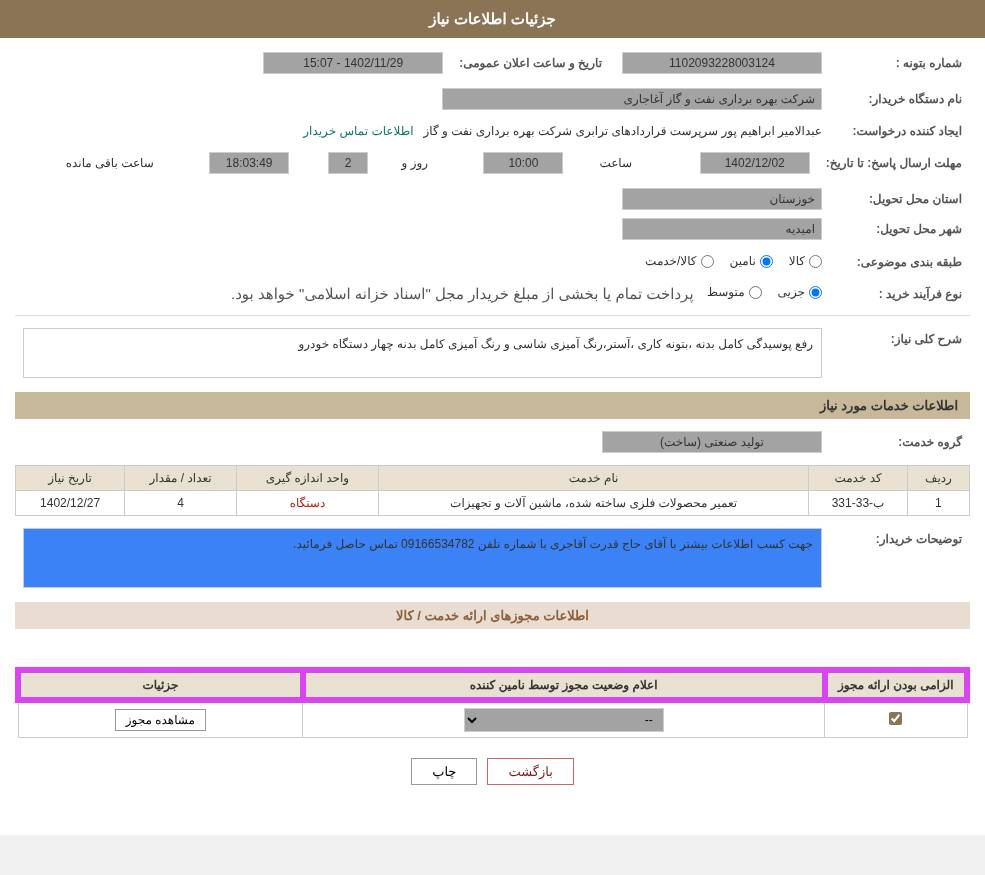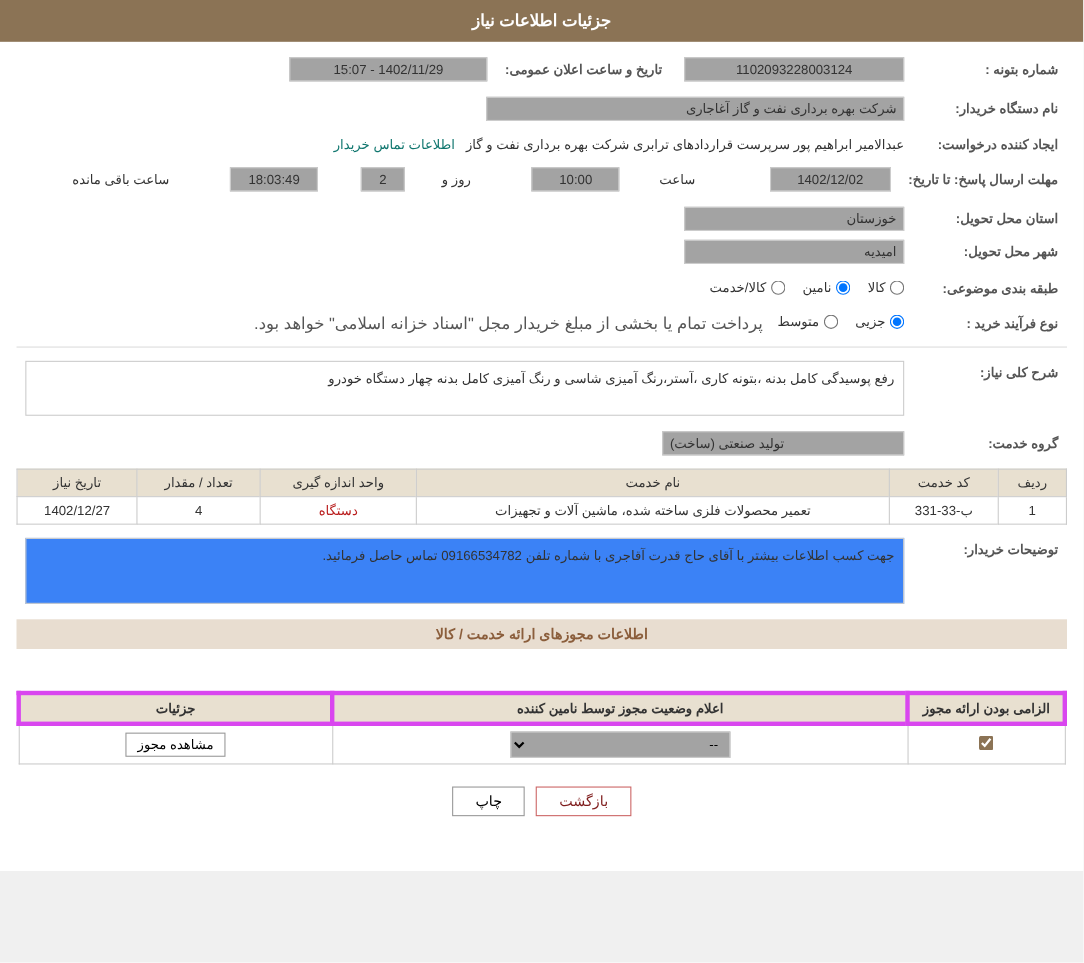--- a/index.html
+++ b/index.html
@@ -136,21 +136,21 @@
       background: #3b82f6;
       width: 100%;
     }
     .permit-table {
       width: 100%;
       border-collapse: collapse;
       font-size: 12px;
     }
     .permit-table th {
       background: #E8E0D0;
-      border: 4px solid #d946ef;
+      border: 6px solid #d946ef;
       padding: 5px 8px;
       text-align: center;
       font-weight: bold;
     }
     .permit-table td {
       border: 1px solid #ccc;
       padding: 5px 8px;
       text-align: center;
     }
     .btn-view {
@@ -344,27 +344,28 @@
       <tbody>
           <tr>
         <td class="label-cell" style="vertical-align:top; padding-top:8px;">شرح کلی نیاز:</td>
         <td class="value-cell">
           <div class="description-box">رفع پوسیدگی کامل بدنه ،بتونه کاری ،آستر،رنگ آمیزی شاسی و رنگ آمیزی کامل بدنه چهار دستگاه خودرو</div>
         </td>
       </tr>
     </tbody>
       </table>
 
+    <div class="section-header">اطلاعات خدمات مورد نیاز</div>
 
     <table class="info-table">
       <tbody>
           <tr>
         <td class="label-cell">گروه خدمت:</td>
         <td class="value-cell">
-          <span class="input-box" style="display:inline-block; min-width:220px; text-align:left;">تولید صنعتی (ساخت)</span>
+          <span class="input-box" style="display:inline-block; min-width:220px; text-align:center;">تولید صنعتی (ساخت)</span>
         </td>
       </tr>
     </tbody>
       </table>
 
     <table class="data-table">
       <thead>
         <tr>
           <th>ردیف</th>
           <th>کد خدمت</th>

